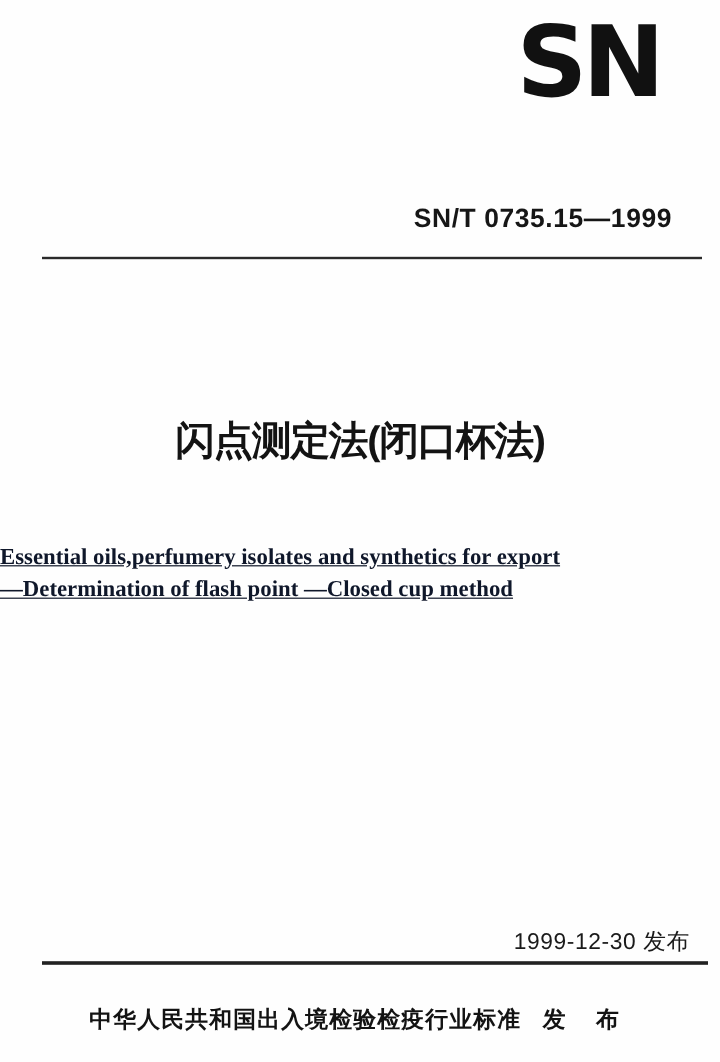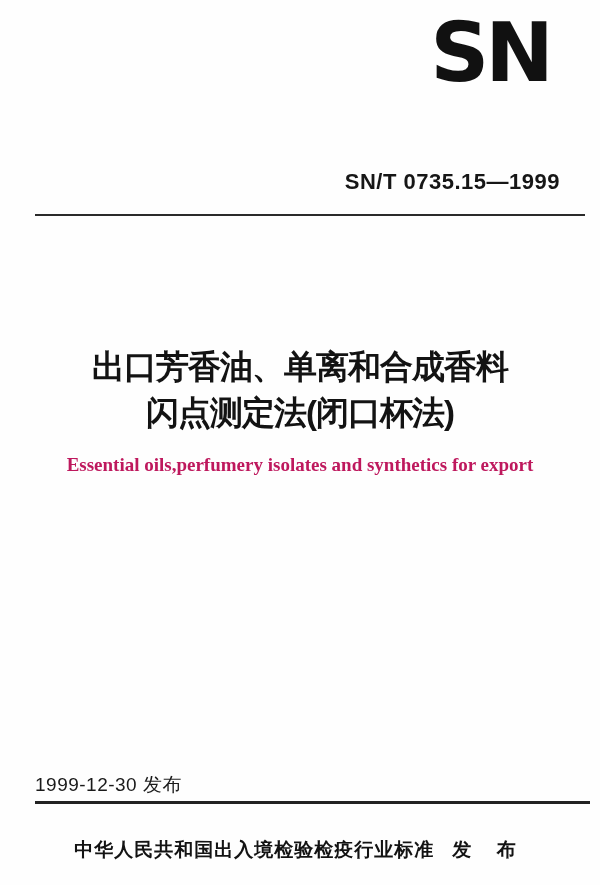--- a/index.html
+++ b/index.html
@@ -68,34 +68,35 @@
     font-size: 33px;
     line-height: 46px;
     letter-spacing: -1px;
     color: #131313;
   }
   .en-title {
     position: absolute;
     top: 451px;
     left: 0;
     width: 100%;
-    text-align: center;
+    text-align: left;
     font-family: "Liberation Serif", serif;
     font-weight: bold;
     font-size: 19px;
     line-height: 27px;
-    color: #be185d;
+    color: #0f172a;
+    text-decoration: underline;
   }
   .date-row {
     position: absolute;
     top: 772px;
     left: 35px;
     right: 25px;
     display: flex;
-    justify-content: flex-start;
+    justify-content: flex-end;
     align-items: baseline;
     font-size: 19px;
     font-weight: 500;
     letter-spacing: 0.5px;
     color: #1a1a1a;
   }
   .rule-bottom {
     position: absolute;
     top: 801px;
     left: 35px;
@@ -128,26 +129,26 @@
 <div class="page">
 
   <div class="sn-logo">SN</div>
 
 
   <div class="std-number">SN/T 0735.15—1999</div>
 
   <div class="rule-top"></div>
 
   <div class="main-title">
-    <div>出口芳香油、单离和合成香料</div>
     <div>闪点测定法(闭口杯法)</div>
   </div>
 
   <div class="en-title">
     <div>Essential oils,perfumery isolates and synthetics for export</div>
+    <div>—Determination of flash point —Closed cup method</div>
   </div>
 
   <div class="date-row">
     <span>1999-12-30 发布</span>
   </div>
 
   <div class="rule-bottom"></div>
 
   <div class="footer">
     <span>中华人民共和国出入境检验检疫行业标准</span><span class="gap"></span><span class="spaced">发 布</span>

